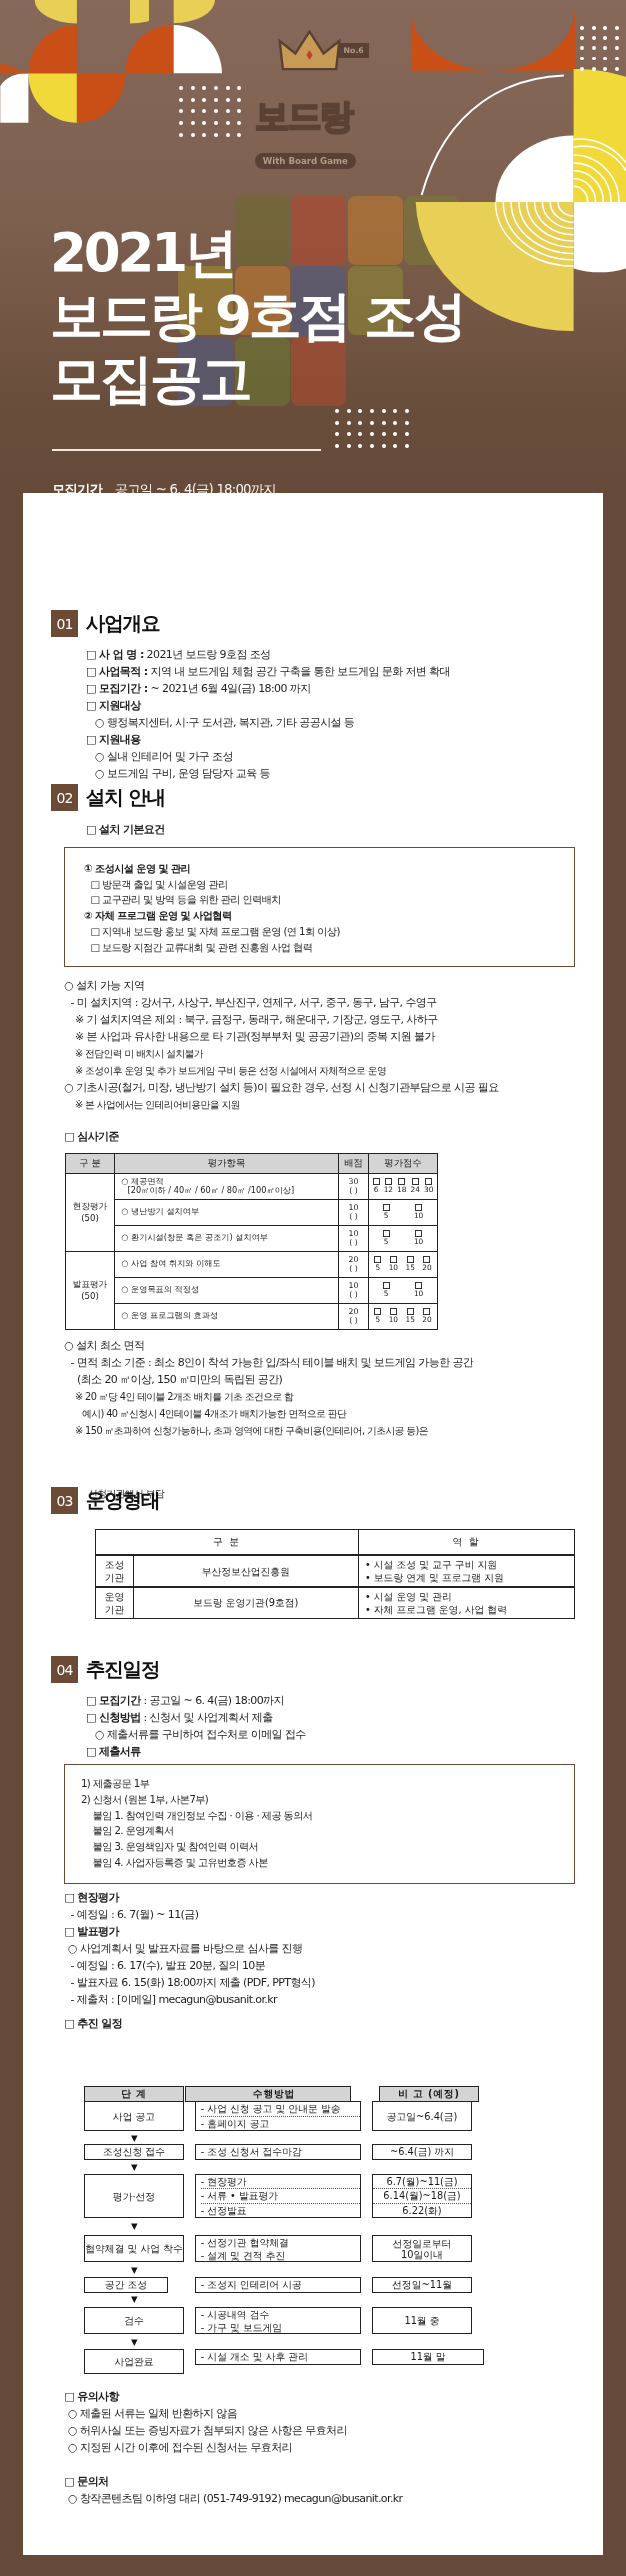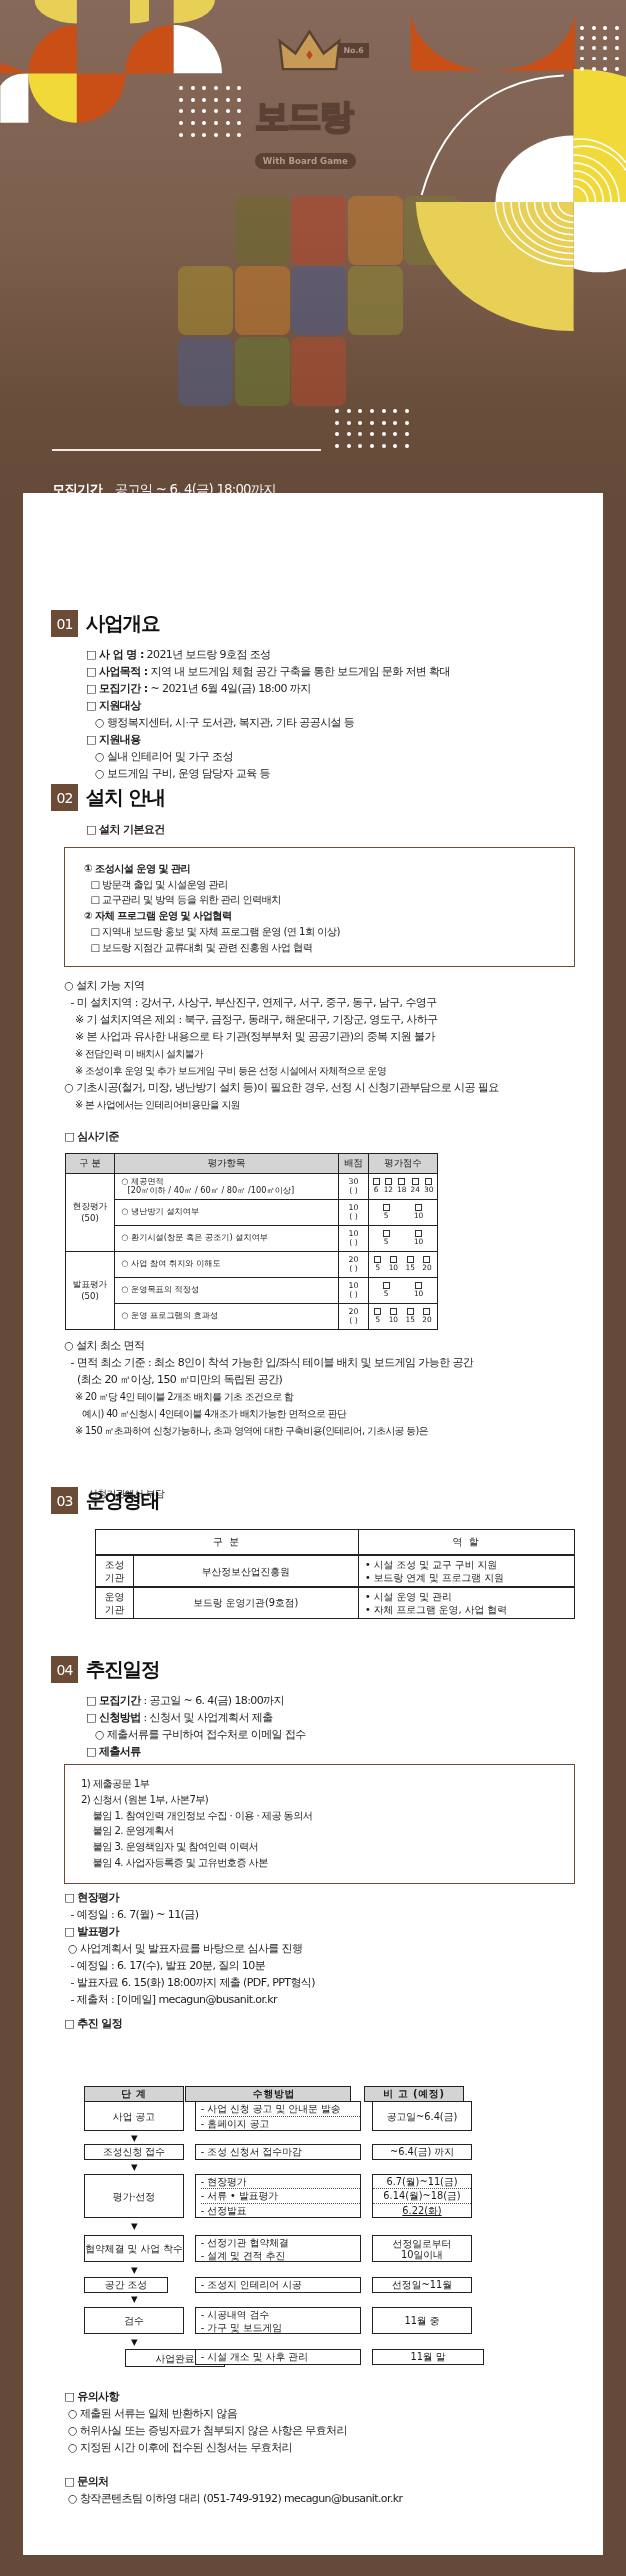--- a/index.html
+++ b/index.html
@@ -220,20 +220,25 @@
     </div>
 
     <svg class="shape" style="left:278px;top:30px" width="63" height="47" viewBox="0 0 80 60">
       <path d="M6 50 L2 14 L22 30 L40 2 L58 30 L78 14 L74 50 Z" fill="#c79a55" stroke="#5b4133" stroke-width="3"></path>
       <path d="M36 32 L40 26 L44 32 L40 38 Z" fill="#b8452a"></path>
     </svg>
     <div class="logo-no">No.6</div>
     <div class="logo-text">보드랑</div>
     <div class="logo-sub">With Board Game</div>
 
+    <div class="hero-title">
+      <div>2021년</div>
+      <div>보드랑 9호점 조성</div>
+      <div>모집공고</div>
+    </div>
     <div class="hero-line"></div>
     <div class="hero-period" style="top:481px;">
       <b>모집기간</b>
       <span class="v">공고일 ~ 6. 4(금) 18:00까지</span>
     </div>
   </div>
 
   <div class="panel">
 
     <div class="section" style="top:110px;">
@@ -513,21 +518,21 @@
         <div class="ln" style="padding-left:19.6px;">- 발표자료 6. 15(화) 18:00까지 제출 (PDF, PPT형식)</div>
         <div class="ln" style="padding-left:19.6px;">- 제출처 : [이메일] mecagun@busanit.or.kr</div>
         <div class="ln" style="padding-left:13.3px;margin-top:7.8px;"><b>□ 추진 일정</b></div>
       </div>
     </div>
 
     <div class="flow" style="top:1593px;left:61px;height:290px;">
 
       <div class="fc hd" style="left:0;top:0;width:100px;height:15.7px;">단   계</div>
       <div class="fc hd" style="left:101px;top:0;width:166px;height:15.7px;padding-left:12px;">수행방법</div>
-      <div class="fc hd" style="left:280px;top:0;width:100px;height:15.7px;">비   고 (예정)</div>
+      <div class="fc hd" style="left:295px;top:0;width:100px;height:15.7px;">비   고 (예정)</div>
 
       <div class="fc" style="left:0;top:15px;width:100px;height:30px;">사업 공고</div>
       <div class="fc lt" style="left:111px;top:15px;width:166px;height:30px;">
           <div>- 사업 신청 공고 및 안내문 발송</div>
           <div>- 홈페이지 공고</div>
         </div>
       <div class="fc" style="left:288px;top:15px;width:100px;height:30px;">공고일~6.4(금)</div>
       <div class="arrow" style="top:47px;">▼</div>
 
       <div class="fc" style="left:0;top:58px;width:100px;height:15.7px;">조성신청 접수</div>
@@ -539,21 +544,21 @@
 
       <div class="fc" style="left:0;top:88px;width:100px;height:44px;">평가·선정</div>
       <div class="fc lt" style="left:111px;top:88px;width:166px;height:44px;">
           <div>-  현장평가</div>
           <div>-  서류 • 발표평가</div>
           <div>- 선정발표</div>
         </div>
       <div class="fc" style="left:288px;top:88px;width:100px;height:44px;flex-direction:column;">
           <div style="border-bottom:0.8px dotted #555;width:100%;flex:1;display:flex;align-items:center;justify-content:center;">6.7(월)~11(금)</div>
           <div style="border-bottom:0.8px dotted #555;width:100%;flex:1;display:flex;align-items:center;justify-content:center;">6.14(월)~18(금)</div>
-          <div style="width:100%;flex:1;display:flex;align-items:center;justify-content:center;text-decoration:underline;">6.22(화)</div>
+          <div style="width:100%;flex:1;display:flex;align-items:center;justify-content:center;">6.22(화)</div>
         </div>
       <div class="arrow" style="top:135px;">▼</div>
 
       <div class="fc" style="left:0;top:149px;width:100px;height:27.4px;">협약체결 및 사업 착수</div>
       <div class="fc lt" style="left:111px;top:149px;width:166px;height:27.4px;">
           <div style="border:none;">- 선정기관 협약체결</div>
           <div style="border:none;">- 설계 및 견적 추진</div>
         </div>
       <div class="fc" style="left:288px;top:149px;width:100px;height:27.4px;flex-direction:column;">
           <div>선정일로부터</div>
@@ -569,21 +574,21 @@
       <div class="arrow" style="top:208px;">▼</div>
 
       <div class="fc" style="left:0;top:221px;width:100px;height:27.4px;">검수</div>
       <div class="fc lt" style="left:111px;top:221px;width:166px;height:27.4px;">
           <div style="border:none;">- 시공내역 검수</div>
           <div style="border:none;">- 가구 및 보드게임</div>
         </div>
       <div class="fc" style="left:288px;top:221px;width:100px;height:27.4px;">11월 중</div>
       <div class="arrow" style="top:251px;">▼</div>
 
-      <div class="fc" style="left:0;top:263px;width:100px;height:18px;margin-left:41px;">사업완료</div>
+      <div class="fc" style="left:0;top:263px;width:100px;height:25px;">사업완료</div>
       <div class="fc lt" style="left:111px;top:263px;width:166px;height:15.7px;">
           <div>- 시설 개소 및 사후 관리</div>
         </div>
       <div class="fc" style="left:288px;top:263px;width:112px;height:15.7px;">11월 말</div>
     </div>
 
     <div class="section" style="top:1895px;">
       <div class="ln" style="padding-left:13.3px;"><b>□ 유의사항</b></div>
       <div class="ln" style="padding-left:17px;">○ 제출된 서류는 일체 반환하지 않음</div>
       <div class="ln" style="padding-left:17px;">○ 허위사실 또는 증빙자료가 첨부되지 않은 사항은 무효처리</div>

